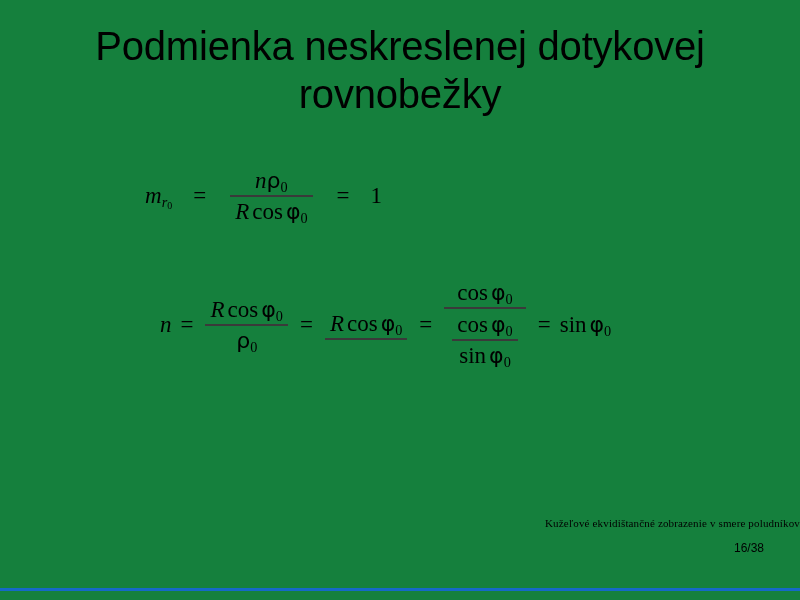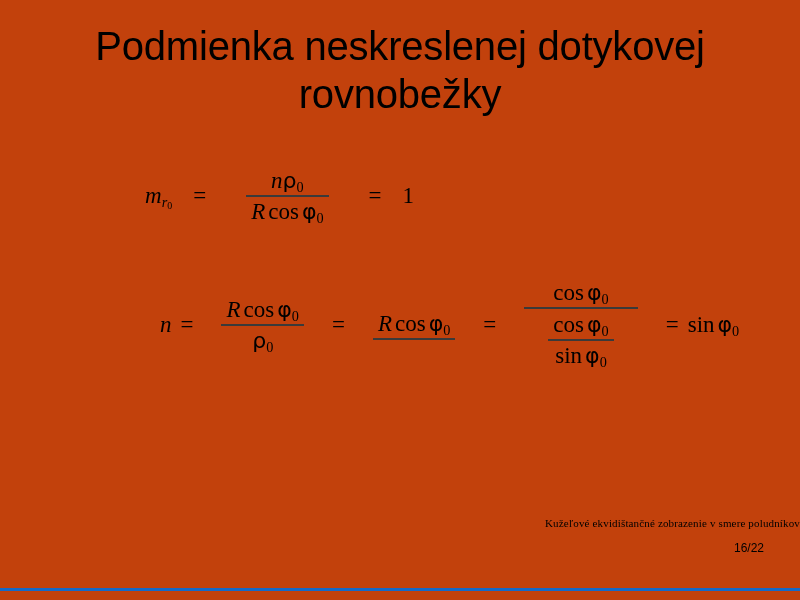--- a/index.html
+++ b/index.html
@@ -10,21 +10,21 @@
     width: 800px;
     height: 600px;
     background: #ffffff;
     font-family: "Liberation Sans", sans-serif;
     overflow: hidden;
     position: relative;
   }
   .slide {
     position: absolute;
     inset: 0;
-    background: #c2410c;
+    background: #15803d;
   }
 
   
   .slide-title {
     position: absolute;
     left: 40px;
     top: 22px;
     width: 720px;
     text-align: center;
     font-family: "Liberation Sans", sans-serif;
@@ -73,21 +73,21 @@
     font-style: normal;
   }
   .thinsp { display: inline-block; width: 3px; }
 
   
   .frac {
     display: inline-flex;
     flex-direction: column;
     justify-content: center;
     vertical-align: middle;
-    margin: 0 19px;
+    margin: 0 3px;
   }
   .frac > .num,
   .frac > .den {
     display: block;
     padding: 1px 5px;
     text-align: center;
     line-height: 1.18;
   }
   .frac > .bar {
     display: block;
@@ -191,16 +191,16 @@
       </span>
 
       <span class="op">=</span>
 
       <span><span class="mfn">sin</span><span class="thinsp"></span><span class="greek">φ</span><sub>0</sub></span>
     </div>
 
   </div>
 
   <div class="footer-note">Kužeľové ekvidištančné zobrazenie v smere poludníkov</div>
-  <div class="footer-page">16/22</div>
+  <div class="footer-page">16/38</div>
   <div class="bottom-rule"></div>
 
 </div>
 
 </body></html>

